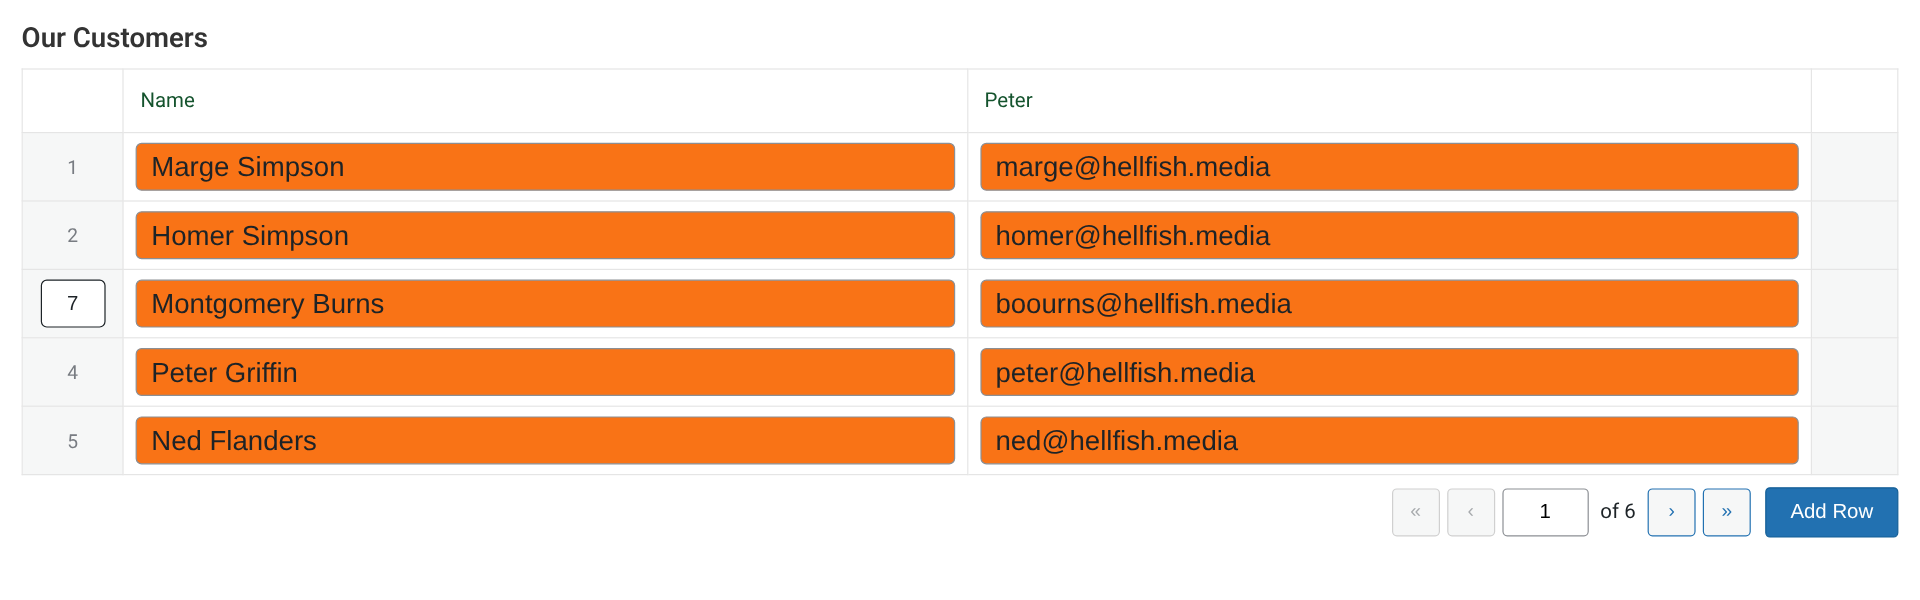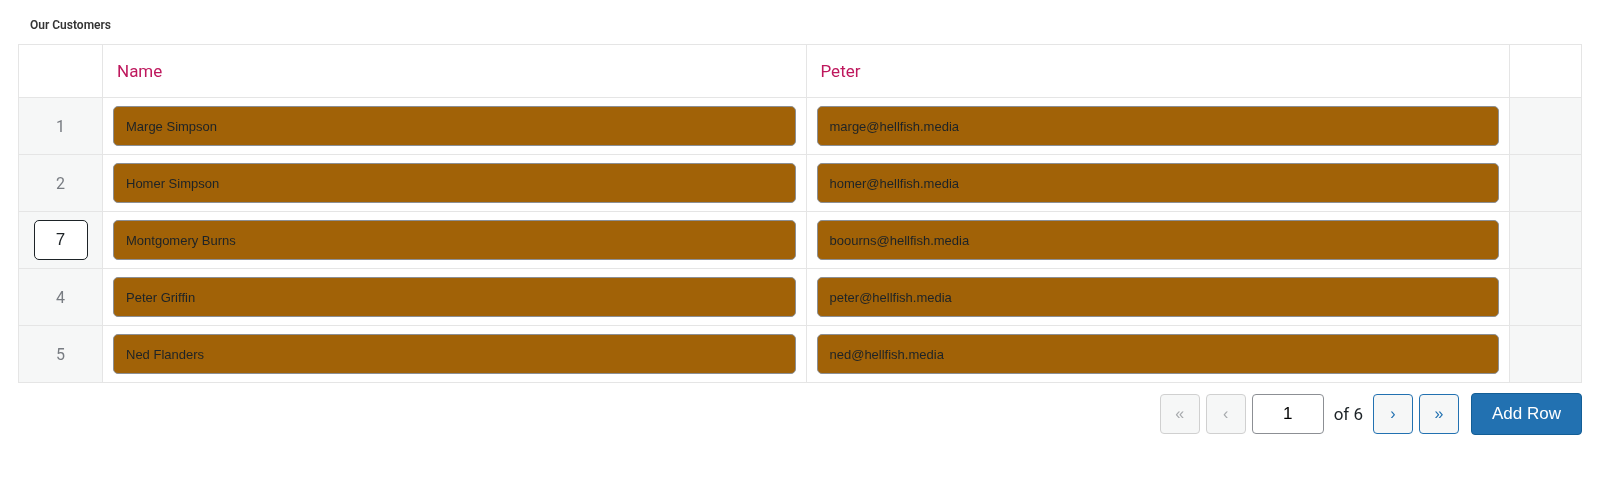--- a/index.html
+++ b/index.html
@@ -8,66 +8,66 @@
     padding: 0;
     font-family: -apple-system, BlinkMacSystemFont, "Segoe UI", Roboto, "Helvetica Neue", Arial, sans-serif;
     color: #1d2327;
     background: #fff;
   }
   .wrap {
     width: 1600px;
     padding: 18px;
   }
   .title {
-    font-size: 12px;
+    font-size: 23px;
     font-weight: 600;
     color: #333;
-    margin: 0 0 12px 12px;
+    margin: 0 0 12px 0;
   }
   table.grid {
     width: 100%;
     border-collapse: collapse;
     table-layout: fixed;
   }
   table.grid th, table.grid td {
     border: 1px solid #e5e5e5;
   }
   th.idx-col, td.idx-cell { width: 84px; }
   th.act-col, td.act-cell { width: 72px; }
   thead th {
     background: #fff;
     font-weight: 400;
     font-size: 17px;
     text-align: left;
     padding: 16px 14px;
-    color: #be185d;
+    color: #14532d;
   }
   thead th.idx-col, thead th.act-col { background: #fff; }
   tbody td.idx-cell {
     background: #f6f7f7;
     text-align: center;
     color: #787c82;
     font-size: 16px;
     padding: 8px 6px;
   }
   tbody td.data-cell {
     background: #fff;
     padding: 8px 10px;
   }
   tbody td.act-cell {
     background: #f6f7f7;
   }
   .cell-input {
     width: 100%;
     height: 40px;
-    font-size: 13px;
+    font-size: 23px;
     padding: 4px 12px;
     border: 1px solid #8c8f94;
     border-radius: 5px;
-    background: #a16207;
+    background: #f97316;
     color: #1d2327;
   }
   .idx-input {
     width: 54px;
     height: 40px;
     font-size: 17px;
     text-align: center;
     border: 1px solid #1d2327;
     border-radius: 5px;
     background: #fff;

